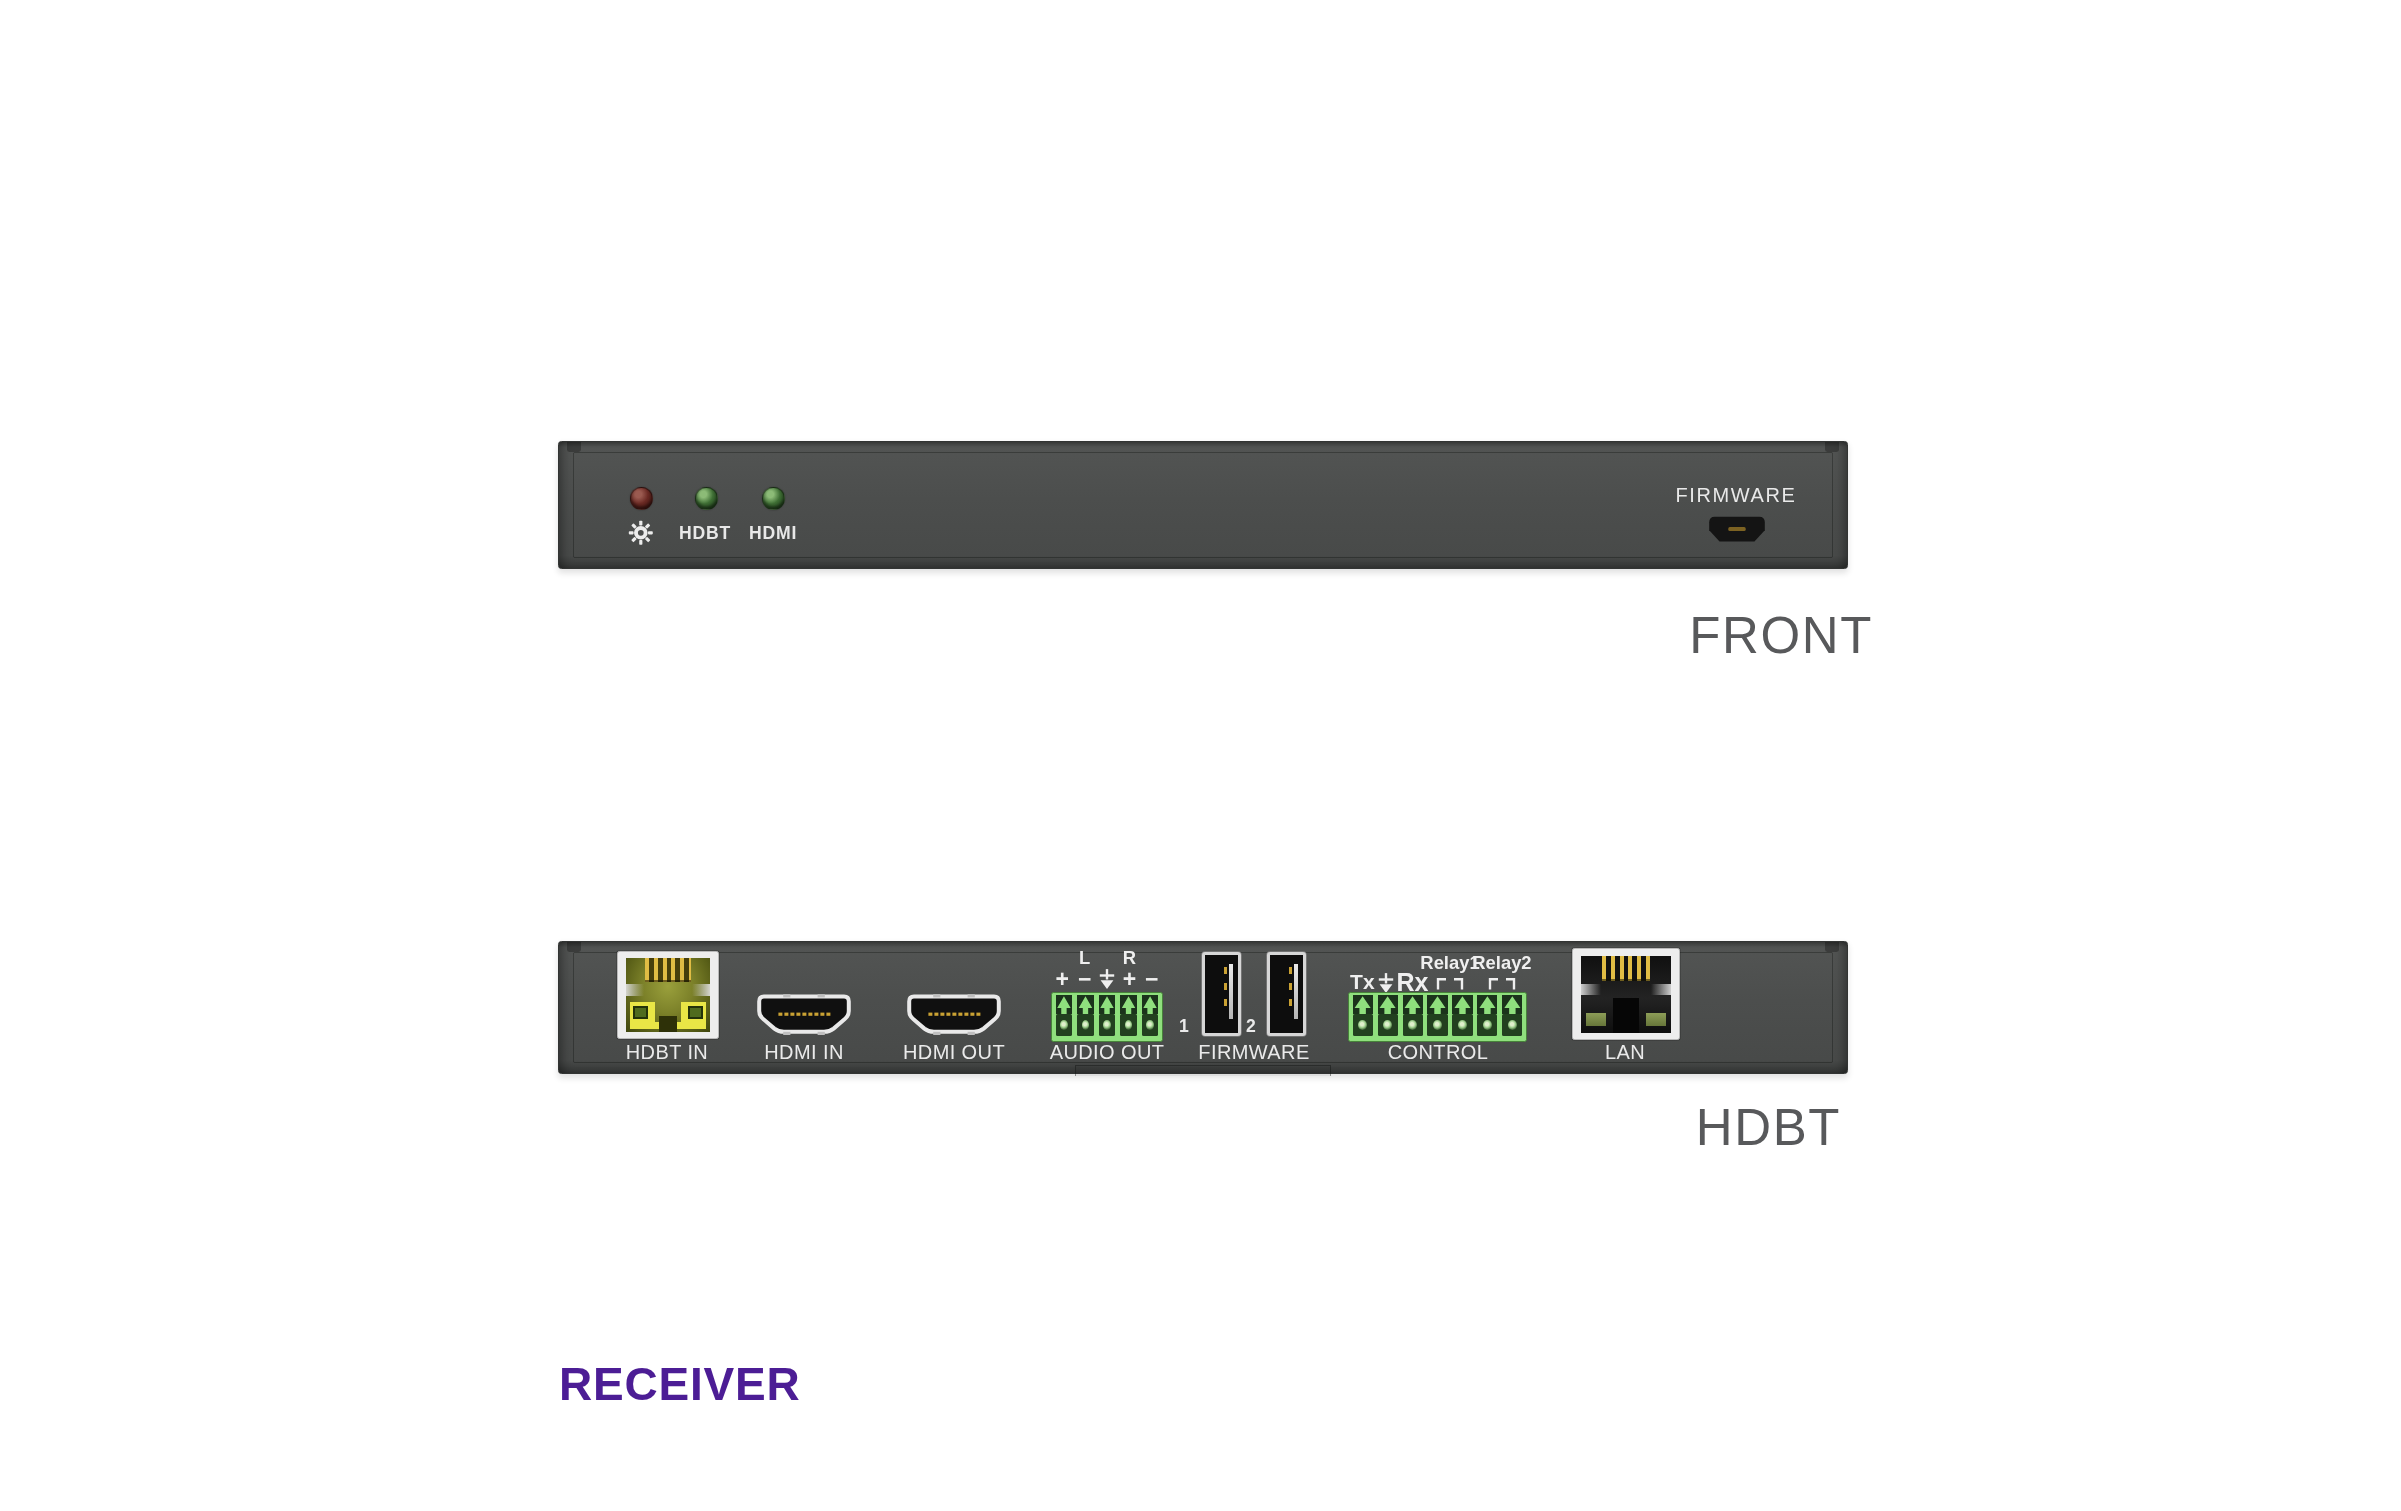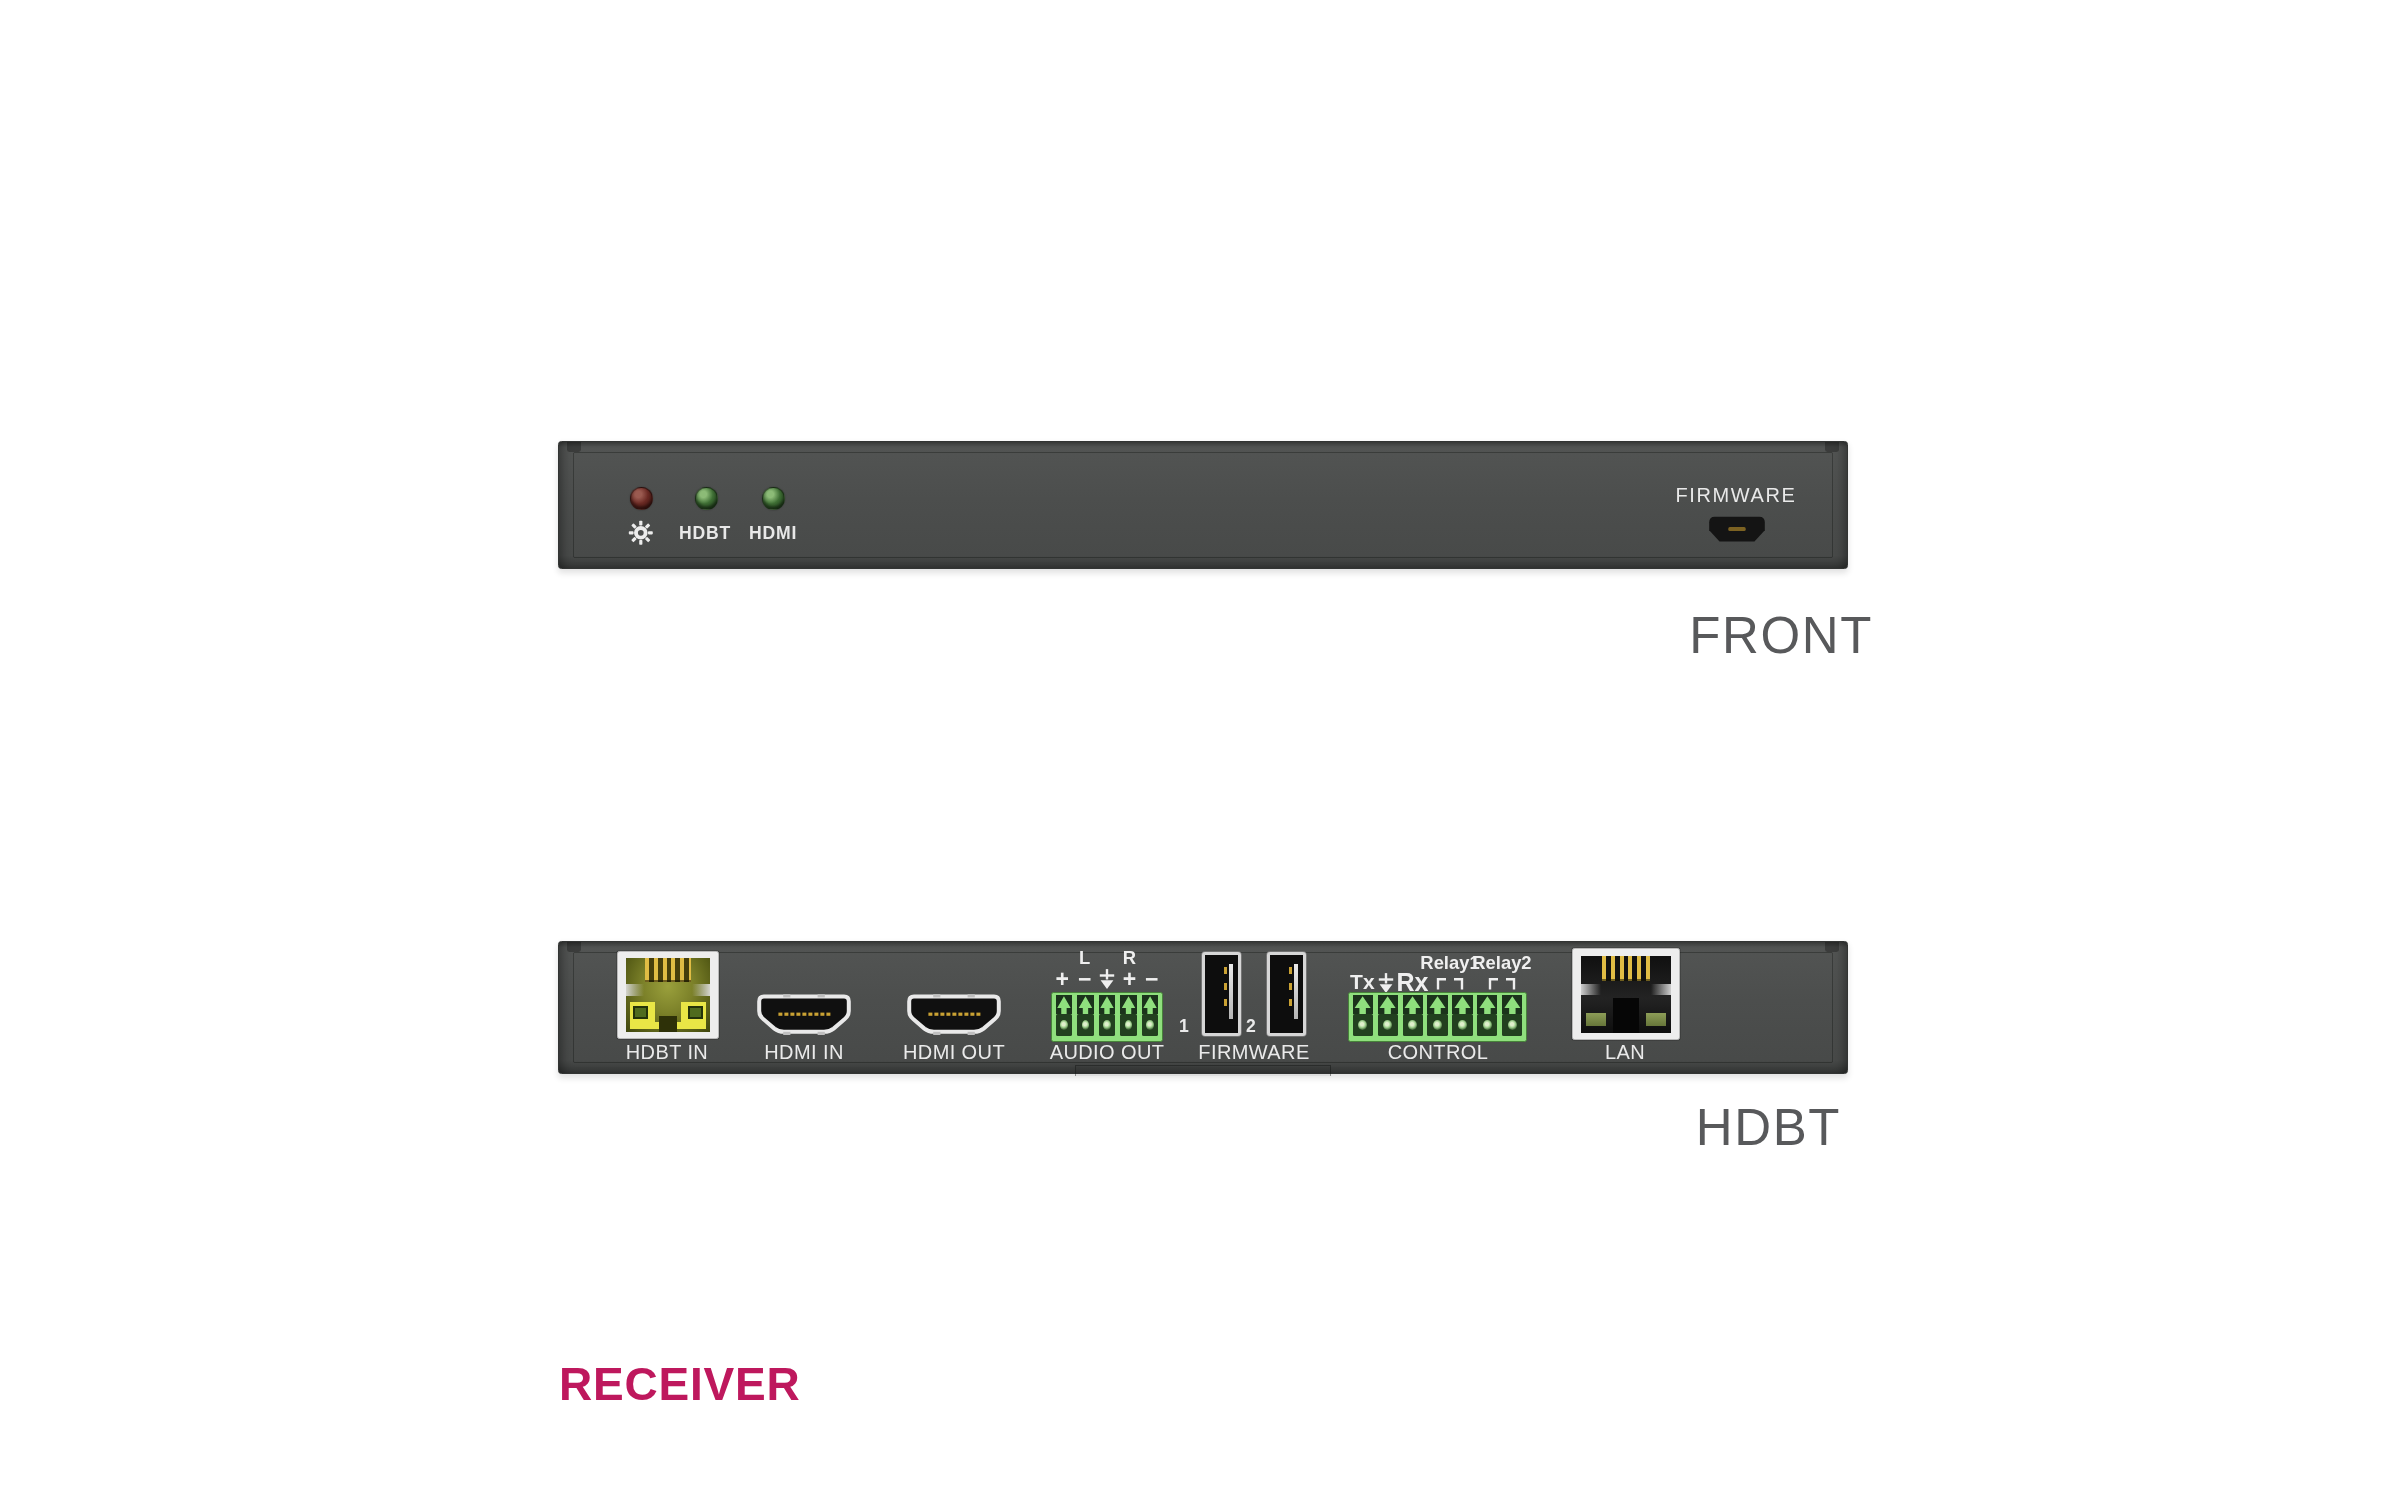--- a/index.html
+++ b/index.html
@@ -28,21 +28,21 @@
   .led.red{background:radial-gradient(circle at 35% 30%,#9a5a50 0 16%,#6b2a24 48%,#431510 88%);}
   .led.green{background:radial-gradient(circle at 35% 30%,#8cbb77 0 16%,#3f6f35 48%,#1f3f1a 88%);}
   .ind-label{position:absolute;width:96px;text-align:center;color:#e8e8e8;font-size:17.6px;
              font-weight:700;letter-spacing:0.8px;}
   .fw-label{position:absolute;width:192px;text-align:center;color:#e9e9e9;font-size:20px;
             letter-spacing:1.6px;font-weight:400;}
 
   
   .caption{position:absolute;color:#58595b;font-size:51px;letter-spacing:1.6px;
            font-family:"Liberation Sans",sans-serif;font-weight:400;line-height:1;}
-  .receiver{position:absolute;color:#be185d;font-size:46px;font-weight:700;letter-spacing:0.8px;line-height:1;}
+  .receiver{position:absolute;color:#4c1d95;font-size:46px;font-weight:700;letter-spacing:0.8px;line-height:1;}
 
   
   .rj45{position:absolute;background:#ededed;border:0.8px solid #b9b9b9;border-radius:2.4px;
         box-shadow:0 0 0 0.8px rgba(0,0,0,.2);}
   .rj45 .cav{position:absolute;left:8%;right:8%;top:7%;bottom:7%;overflow:hidden;}
   .cav.hdbt{background:radial-gradient(ellipse at 50% 38%,#9aa03c 0%,#7c8129 42%,#565c16 78%,#3f450e 100%);}
   .cav.lan{background:linear-gradient(180deg,#101010 0%,#232323 55%,#0e0e0e 100%);}
   .rj45 .pins{position:absolute;top:0;left:23%;width:54%;height:30%;
               background:repeating-linear-gradient(90deg,#e0bc44 0 4px,#463f0c 4px 8.8px);
               border-bottom:2.4px solid rgba(20,18,2,.55);}

